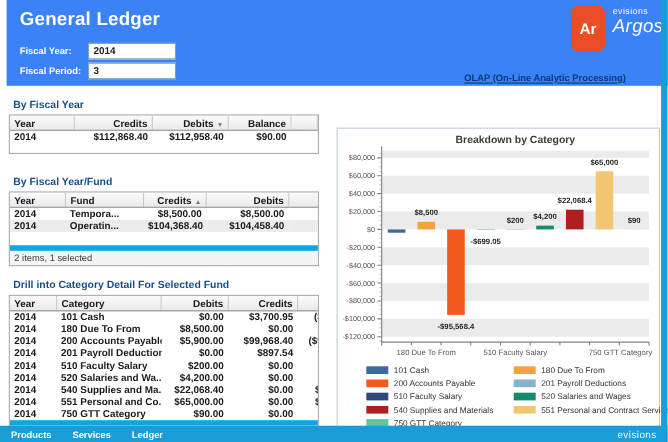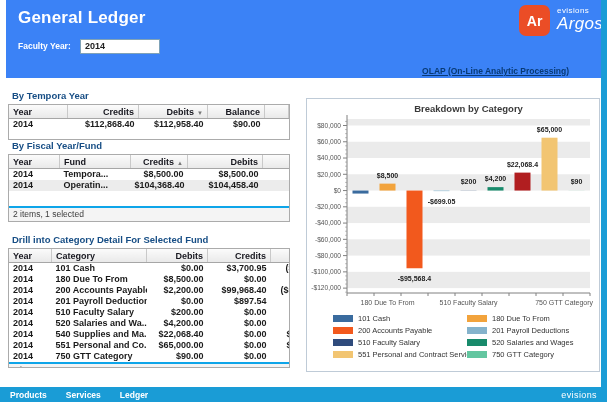--- a/index.html
+++ b/index.html
@@ -16,31 +16,31 @@
   .fields{position:absolute;top:37px;left:12px;}
   .frow{display:flex;align-items:center;height:18px;}
   .frow label{width:62px;color:#fff;font-size:8.5px;font-weight:bold;}
   .frow input{
     width:74px;height:13px;border:1px solid #7FA2B8;background:#fff;
     font-family:"Liberation Sans",sans-serif;font-size:9px;font-weight:bold;color:#222;
     padding:0 0 0 4px;outline:none;
   }
   .logo{position:absolute;top:5px;right:10px;display:flex;align-items:flex-start;}
   .logo .badge{
-    width:31px;height:31px;background:#EB4D26;border-radius:7px;color:#fff;
+    width:31px;height:42px;background:#EB4D26;border-radius:7px;color:#fff;
     font-size:14px;font-weight:bold;display:flex;align-items:center;justify-content:center;margin-right:7px;
   }
   .logo .brand .small{color:#fff;font-size:8px;letter-spacing:.4px;margin-top:1px;}
   .logo .brand .large{color:#fff;font-size:17px;font-weight:normal;letter-spacing:.3px;margin-top:-1px;font-style:italic;}
   a.olap{position:absolute;top:66px;right:44px;color:#083A75;font-size:8.5px;font-weight:bold;text-decoration:underline;}
 
   
   .left{position:absolute;top:78px;left:8px;width:282px;}
   .section-title{color:#174E85;font-size:9.5px;font-weight:bold;margin:12px 0 3px 4px;}
-  .section-title.s2{margin-top:0;}
+  .section-title.s2{margin-top:20px;}
   .section-title.s3{}
   .tablebox{border:1px solid #ABABAB;background:#fff;display:flex;flex-direction:column;overflow:hidden;}
   .t1box{height:34px;}
   .t2box{height:66px;}
   .t3box{height:118px;}
   table.grid{width:100%;border-collapse:collapse;table-layout:fixed;}
   table.grid th{
     background:linear-gradient(#FBFBFB,#E9E9E9);
     border-right:1px solid #C9C9C9;border-bottom:1px solid #A6A6A6;
     font-size:9px;font-weight:bold;color:#17171F;padding:1px 4px;height:11px;text-align:left;white-space:nowrap;overflow:hidden;margin-left:36px;
@@ -52,26 +52,26 @@
   .t3 td{line-height:10.4px;font-size:8.8px;}
   .sort-arrow{font-size:6px;color:#777;margin-left:3px;}
   tr.selected td{background:#ECECEC;}
   .t1 th:nth-child(1){width:50px}.t1 th:nth-child(2){width:62px}.t1 th:nth-child(3){width:60px}.t1 th:nth-child(4){width:48px}
   .t1 th:nth-child(n+2),.t1 td:nth-child(n+2){text-align:right;}
   .t2 th:nth-child(1){width:42px}.t2 th:nth-child(2){width:62px}.t2 th:nth-child(3){width:48px}.t2 th:nth-child(4){width:66px}.t2 th:nth-child(5){width:62px}
   .t2 th:nth-child(n+3),.t2 td:nth-child(n+3){text-align:right;}
   .t3 th:nth-child(1){width:34px}.t3 th:nth-child(2){width:86px}.t3 th:nth-child(3){width:52px}.t3 th:nth-child(4){width:54px}.t3 th:nth-child(5){width:56px}
   .t3 th:nth-child(n+3),.t3 td:nth-child(n+3){text-align:right;}
   .statusbar{
-    margin-top:auto;flex-shrink:0;background:#F4F4F4;border-top:2px solid #0ea5e9;
+    margin-top:auto;flex-shrink:0;background:#F4F4F4;border-top:5px solid #0ea5e9;
     font-size:8.5px;color:#3C3C3C;padding:1px 4px;height:11px;line-height:11px;
   }
 
   
-  .chartpanel{position:absolute;left:306px;top:98px;width:292px;height:272px;border:1px solid #BFCBD7;background:#fff;}
+  .chartpanel{position:absolute;left:306px;top:116px;width:292px;height:272px;border:1px solid #BFCBD7;background:#fff;}
   .chartpanel svg{display:block;}
   .legend{position:absolute;left:26px;top:215px;display:grid;grid-template-columns:134px auto;row-gap:3px;}
   .lg-item{display:flex;align-items:center;}
   .lg-swatch{width:20px;height:7px;margin-right:5px;flex-shrink:0;}
   .lg-label{font-size:7.5px;color:#333;white-space:nowrap;}
 
   
   .edge{position:absolute;top:0;right:0;width:6px;height:100%;background:#1A9CD6;z-index:3;}
   footer{position:absolute;bottom:0;left:0;width:100%;height:15px;background:#1A9CD6;z-index:4;display:flex;align-items:center;}
   footer nav{display:flex;margin-left:10px;}
@@ -80,37 +80,41 @@
 </style>
 </head>
 <body>
 
 <div class="page">
 
   <header class="topbar">
     <h1>General Ledger</h1>
     <div class="fields">
       <div class="frow">
-        <label>Faculty Year:</label>
+        <label>Fiscal Year:</label>
         <input type="text" value="2014" style="">
+      </div>
+      <div class="frow">
+        <label>Fiscal Period:</label>
+        <input type="text" value="3" style="">
       </div>
     </div>
     <div class="logo">
       <div class="badge">Ar</div>
       <div class="brand">
         <div class="small">evisions</div>
         <div class="large">Argos</div>
       </div>
     </div>
     <a class="olap" href="#">OLAP (On-Line Analytic Processing)</a>
   </header>
 
   <main>
     <div class="left">
-      <div class="section-title">By Tempora Year</div>
+      <div class="section-title">By Fiscal Year</div>
       <div class="tablebox t1box">
         <table class="grid t1">
             <thead>
               <tr>
                 <th>Year</th>
                 <th>Credits</th>
                 <th>Debits<span class="sort-arrow">▼</span></th>
                 <th>Balance</th>
                 <th></th>
               </tr>
@@ -182,21 +186,21 @@
               <tr>
                 <td>2014</td>
                 <td>180 Due To From</td>
                 <td>$8,500.00</td>
                 <td>$0.00</td>
                 <td>$8,500.00</td>
               </tr>
               <tr>
                 <td>2014</td>
                 <td>200 Accounts Payable</td>
-                <td>$2,200.00</td>
+                <td>$5,900.00</td>
                 <td>$99,968.40</td>
                 <td>($95,568.40)</td>
               </tr>
               <tr>
                 <td>2014</td>
                 <td>201 Payroll Deductions</td>
                 <td>$0.00</td>
                 <td>$897.54</td>
                 <td>($699.05)</td>
               </tr>
@@ -356,20 +360,24 @@
           </div>
           <div class="lg-item">
             <span class="lg-swatch" style="background: rgb(47, 75, 124);"></span>
             <span class="lg-label">510 Faculty Salary</span>
           </div>
           <div class="lg-item">
             <span class="lg-swatch" style="background: rgb(24, 138, 107);"></span>
             <span class="lg-label">520 Salaries and Wages</span>
           </div>
           <div class="lg-item">
+            <span class="lg-swatch" style="background: rgb(177, 30, 32);"></span>
+            <span class="lg-label">540 Supplies and Materials</span>
+          </div>
+          <div class="lg-item">
             <span class="lg-swatch" style="background: rgb(242, 197, 114);"></span>
             <span class="lg-label">551 Personal and Contract Services</span>
           </div>
           <div class="lg-item">
             <span class="lg-swatch" style="background: rgb(99, 198, 160);"></span>
             <span class="lg-label">750 GTT Category</span>
           </div>
         </div>
     </div>
   </main>

